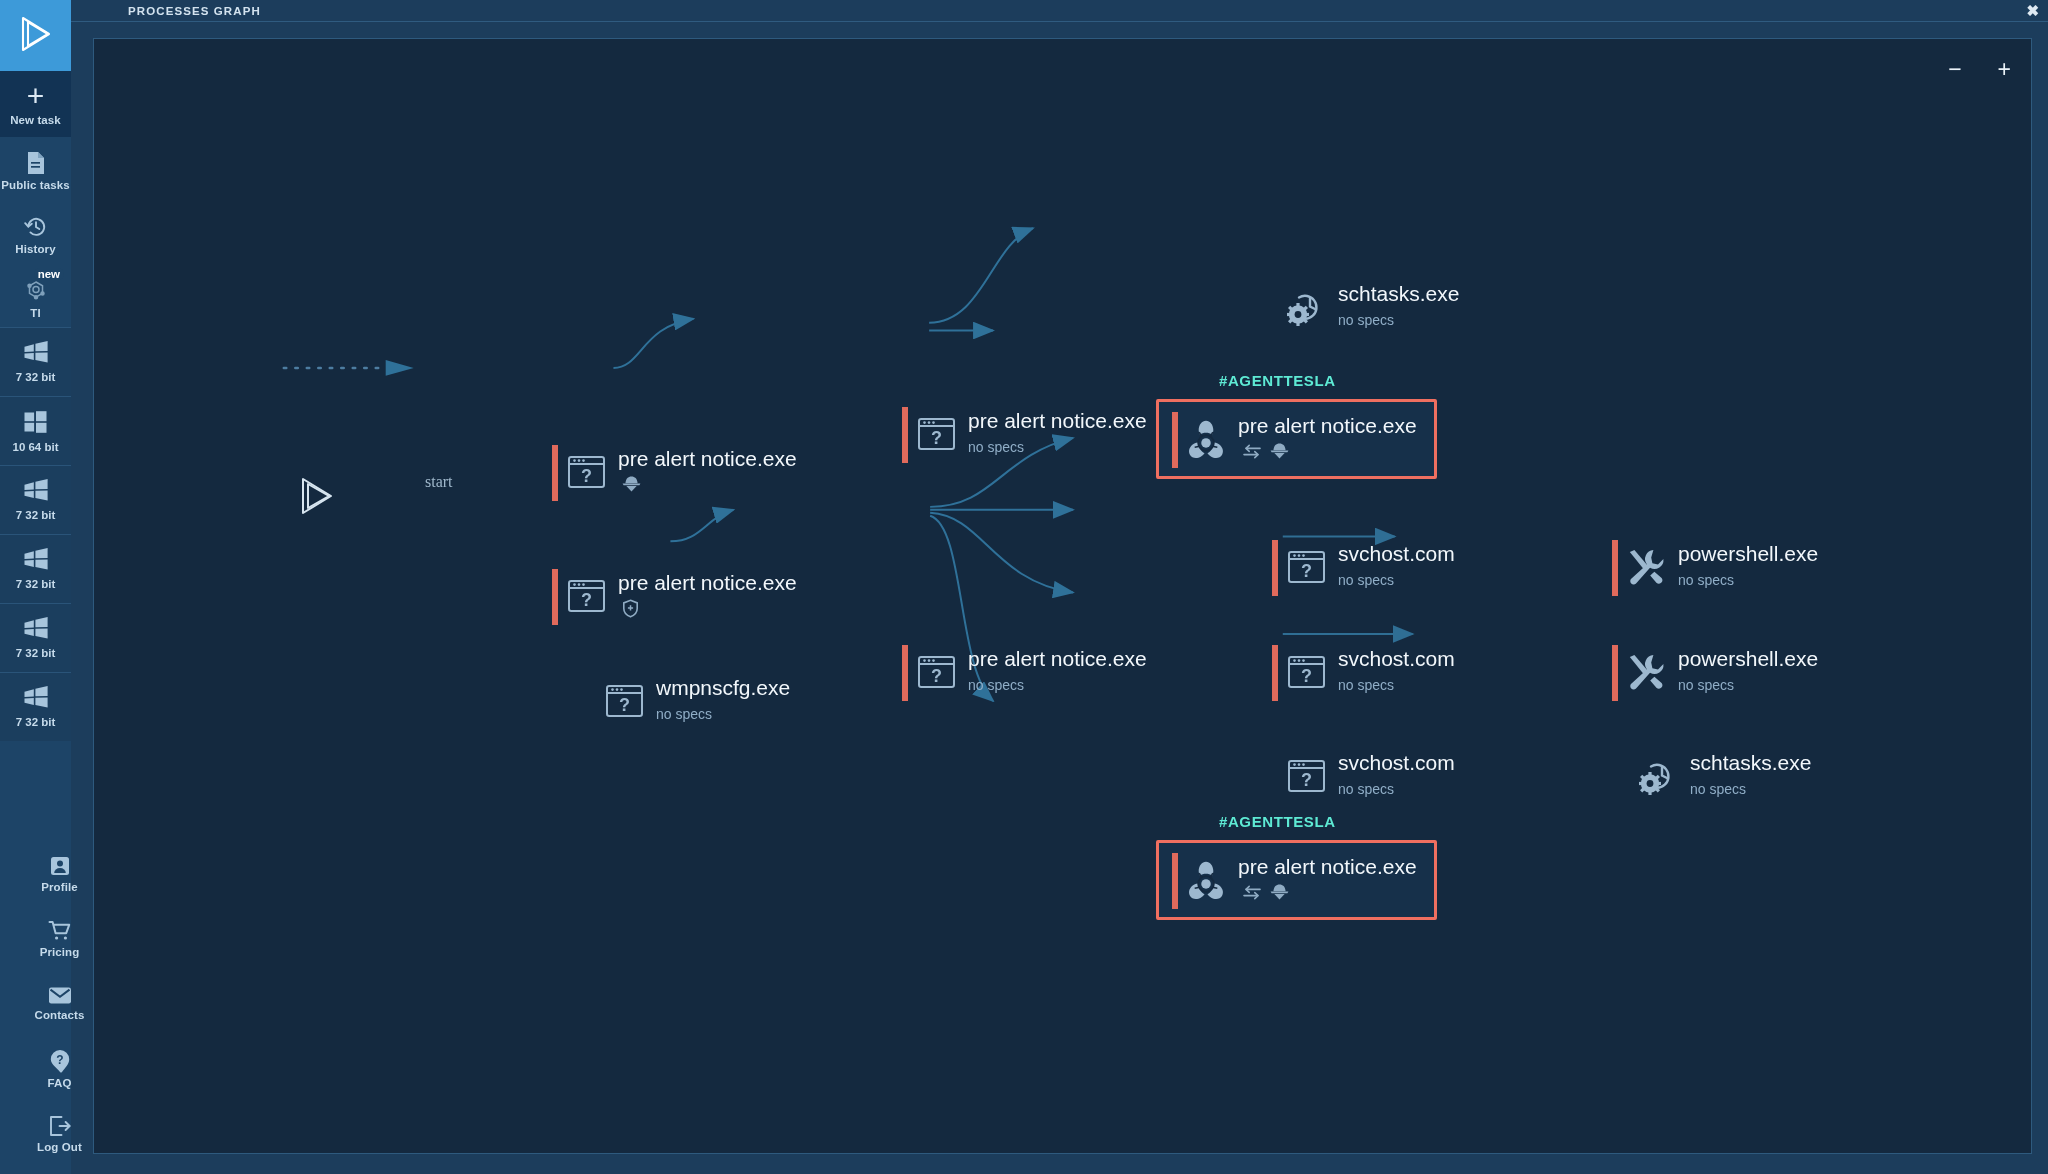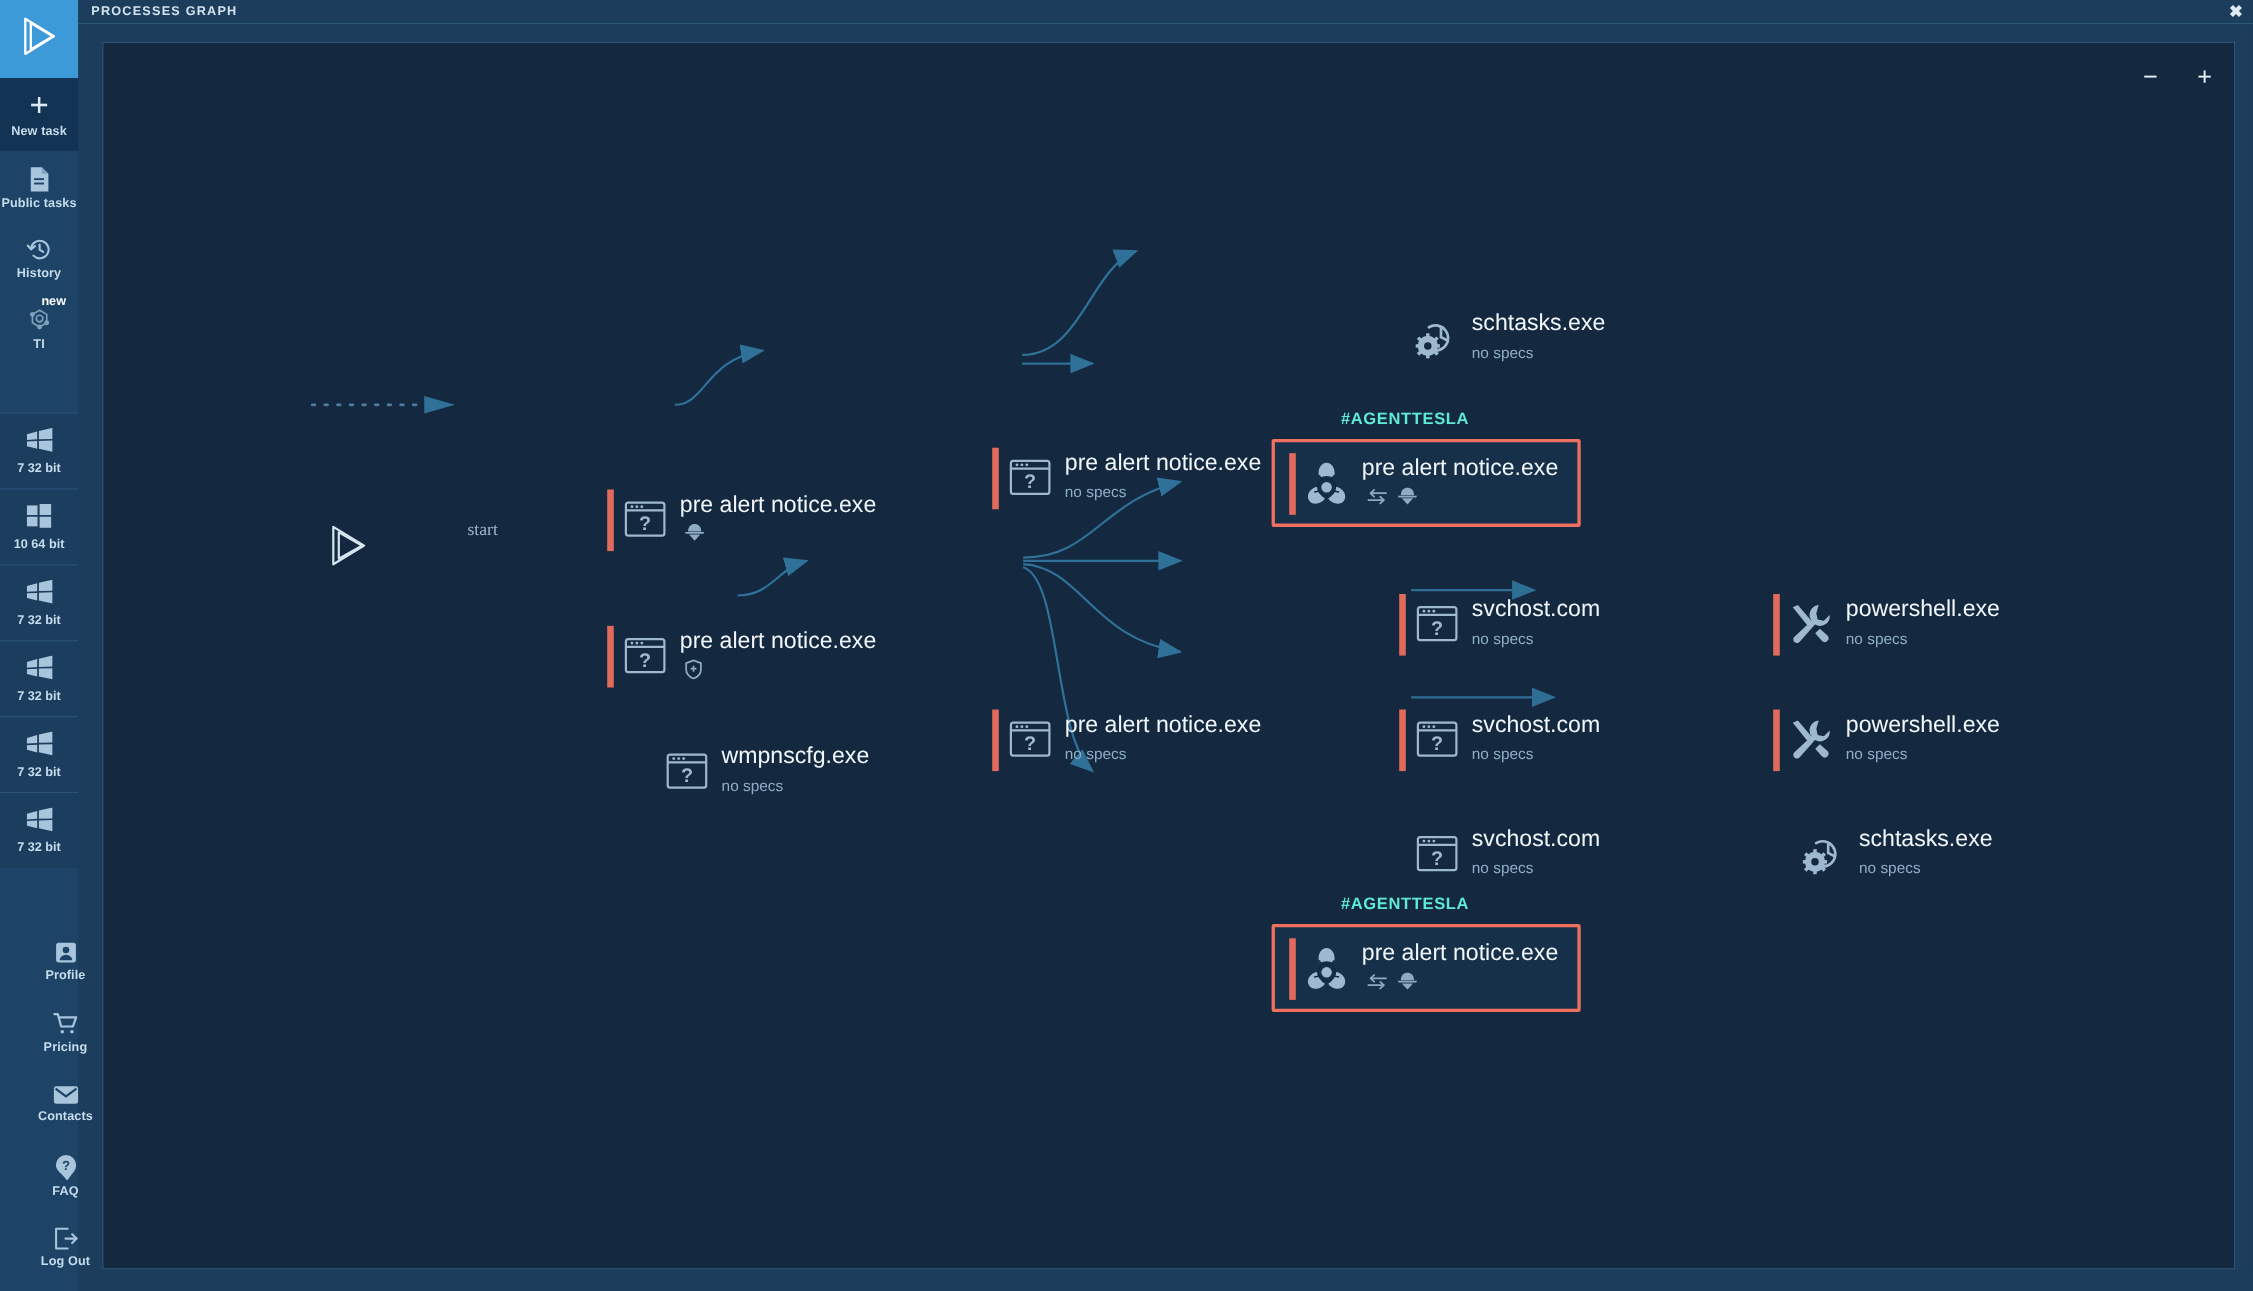--- a/index.html
+++ b/index.html
@@ -45,21 +45,21 @@
 
   .nav-item { height: 64px; padding-top: 4px; }
   #ti-item { height: 62px; }
   .badge-new {
     position: absolute; top: 3px; right: 7px;
     background: #1d4467; color: #ffffff;
     font-size: 11.5px; font-weight: bold;
     padding: 0 4px; border-radius: 8px;
   }
 
-  #os-group { width: 71px; flex: 0 0 auto; margin-top: 48px; }
+  #os-group { width: 71px; flex: 0 0 auto; }
   .os-item {
     height: 69px;
     background: #1b3e5e;
     border-top: 1px solid #2a5479;
     display: flex; flex-direction: column; align-items: center; justify-content: center;
     color: #c6dbeb; font-size: 11.5px; font-weight: bold;
   }
   .os-item .lbl { margin-top: 5px; }
 
   #bottom-group {
@@ -69,21 +69,21 @@
     padding-left: 48px;
   }
   .bottom-item { height: 65px; padding-top: 4px; }
 
   
   #header {
     position: absolute; left: 71px; top: 0;
     width: 1977px; height: 22px;
     background: #1c3d5c;
     border-bottom: 1px solid #2f5b80;
-    display: flex; align-items: center;
+    display: flex; align-items: center; padding-left: 45px;
   }
   #header-title {
     color: #d3e3ef; font-size: 11.5px; font-weight: bold;
     letter-spacing: 1.1px; margin-left: 12px;
   }
   #close-btn {
     position: absolute; right: 9px; top: 1px;
     color: #dfeaf3; font-size: 15px; font-weight: bold;
     line-height: 20px; cursor: pointer;
   }

